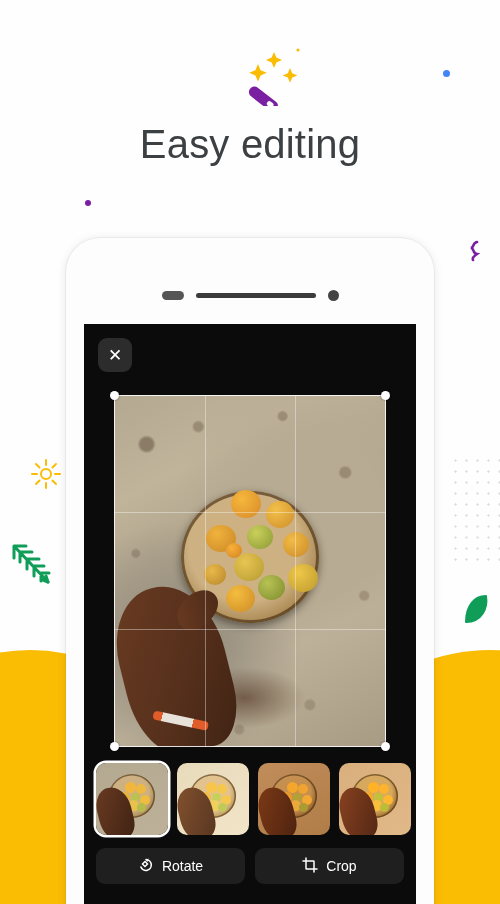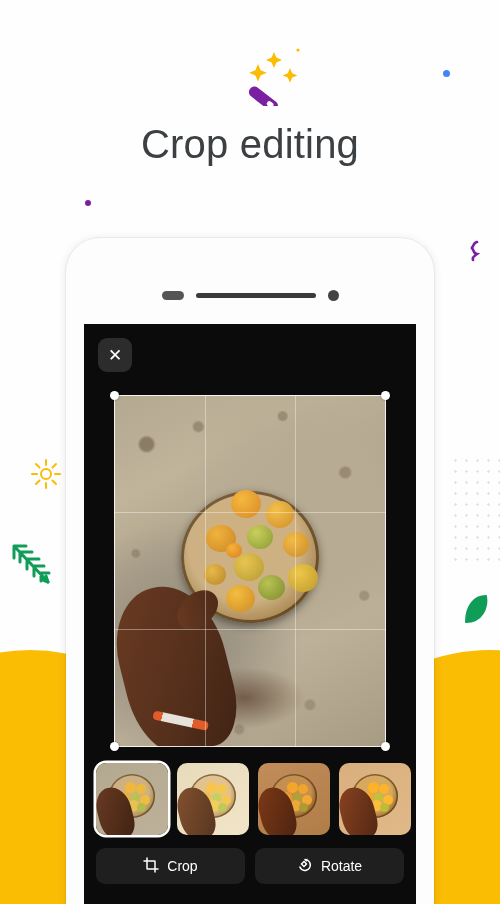--- a/index.html
+++ b/index.html
@@ -240,21 +240,21 @@
     </svg>
   </div>
 
   <div class="leaf-right">
     <svg width="30" height="32" viewBox="0 0 30 32">
       <path d="M4 28 C4 12 12 2 24 2 C26 14 20 28 4 28 Z
                M4 28 L22 8" fill="#0F9D58" stroke="#0F9D58" stroke-width="2" stroke-linejoin="round"></path>
     </svg>
   </div>
 
-  <div class="title">Crop editing</div>
+  <div class="title">Easy editing</div>
 
   <div class="phone">
     <div class="bezel-row">
       <div class="sensor"></div>
       <div class="speaker"></div>
       <div class="camera"></div>
     </div>
 
     <div class="screen">
 
@@ -360,33 +360,33 @@
           <div class="tfruit" style="left:57%;top:56%;width:9px;height:9px;background:#bcbc38;"></div>
           <div class="thand" style="background:linear-gradient(120deg,#8a4320,#522614);"></div>
         </div>
 
       </div>
 
       <div class="actionbar">
         <div class="act-btn">
           <span>
             <svg width="16" height="16" viewBox="0 0 16 16">
-              <path d="M4 1 V11.5 A.5 .5 0 0 0 4.5 12 H15" stroke="#fff" stroke-width="1.5" fill="none" stroke-linecap="round"></path>
-              <path d="M1 4 H11.5 A.5 .5 0 0 1 12 4.5 V15" stroke="#fff" stroke-width="1.5" fill="none" stroke-linecap="round"></path>
-            </svg>
-          </span>
-          <span>Crop</span>
-        </div>
-        <div class="act-btn">
-          <span>
-            <svg width="16" height="16" viewBox="0 0 16 16">
               <path d="M8 2.6 A5.4 5.4 0 1 1 2.9 10" stroke="#fff" stroke-width="1.6" fill="none" stroke-linecap="round"></path>
               <path d="M10.6 1.6 L8 2.7 L9.2 5.2 Z" fill="#fff"></path>
               <rect x="5.2" y="5.2" width="3.6" height="3.6" transform="rotate(45 7 7)" stroke="#fff" stroke-width="1.4" fill="none"></rect>
             </svg>
           </span>
           <span>Rotate</span>
         </div>
+        <div class="act-btn">
+          <span>
+            <svg width="16" height="16" viewBox="0 0 16 16">
+              <path d="M4 1 V11.5 A.5 .5 0 0 0 4.5 12 H15" stroke="#fff" stroke-width="1.5" fill="none" stroke-linecap="round"></path>
+              <path d="M1 4 H11.5 A.5 .5 0 0 1 12 4.5 V15" stroke="#fff" stroke-width="1.5" fill="none" stroke-linecap="round"></path>
+            </svg>
+          </span>
+          <span>Crop</span>
+        </div>
       </div>
 
     </div>
   </div>
 </div>
 
 </body></html>

